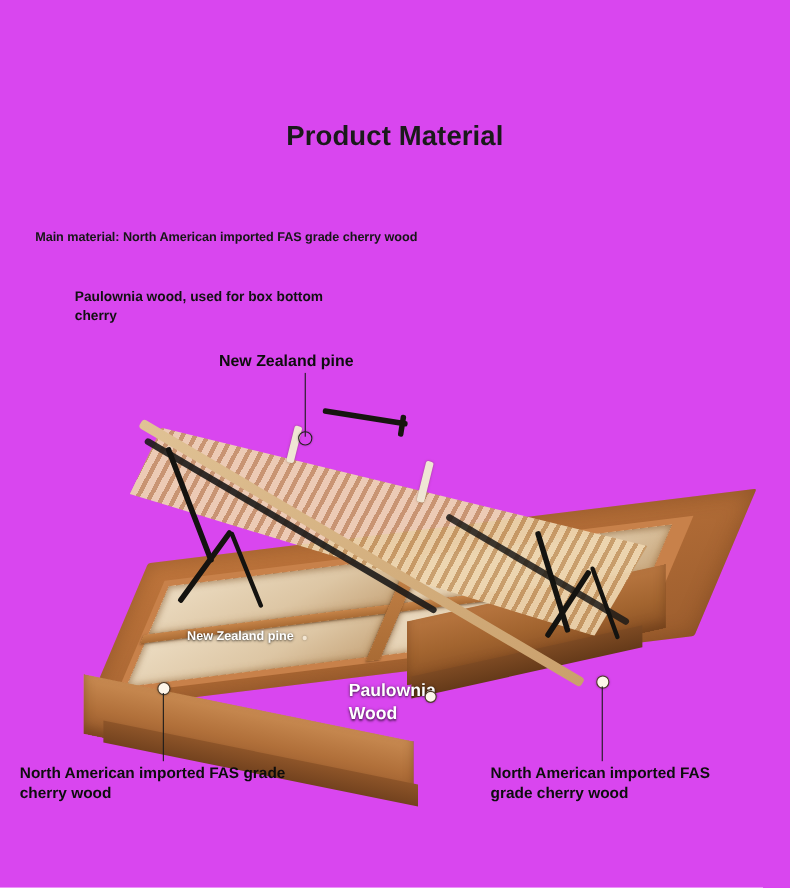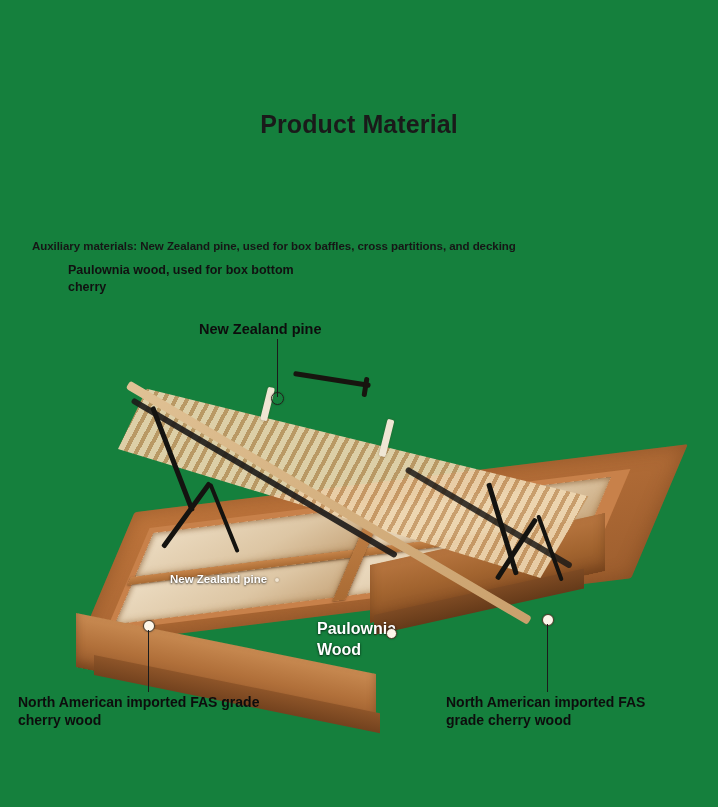--- a/index.html
+++ b/index.html
@@ -8,21 +8,21 @@
     background: #ffffff;
   }
   body {
     font-family: "Liberation Sans", sans-serif;
     -webkit-font-smoothing: antialiased;
   }
   #page {
     position: relative;
     width: 718px;
     height: 807px;
-    background: #15803d;
+    background: #d946ef;
     overflow: hidden;
   }
 
   
   .page-title {
     position: absolute;
     left: 0;
     top: 110px;
     width: 718px;
     text-align: center;
@@ -315,22 +315,22 @@
     border-radius: 2px;
   }
 </style>
 </head>
 <body>
 
 <div id="page">
 
   <div class="page-title">Product Material</div>
 
-
-  <div class="spec-line spec-aux">Auxiliary materials: New Zealand pine, used for box baffles, cross partitions, and decking</div>
+  <div class="spec-line spec-main">Main material: North American imported FAS grade cherry wood</div>
+
 
   <div class="spec-block">Paulownia wood, used for box bottom cherry</div>
 
   <div class="photo">
 
     <div class="box-wrap">
       <div class="box-top"></div>
 
       <div class="box-cavity">
         <div class="cell cell-1"></div>

